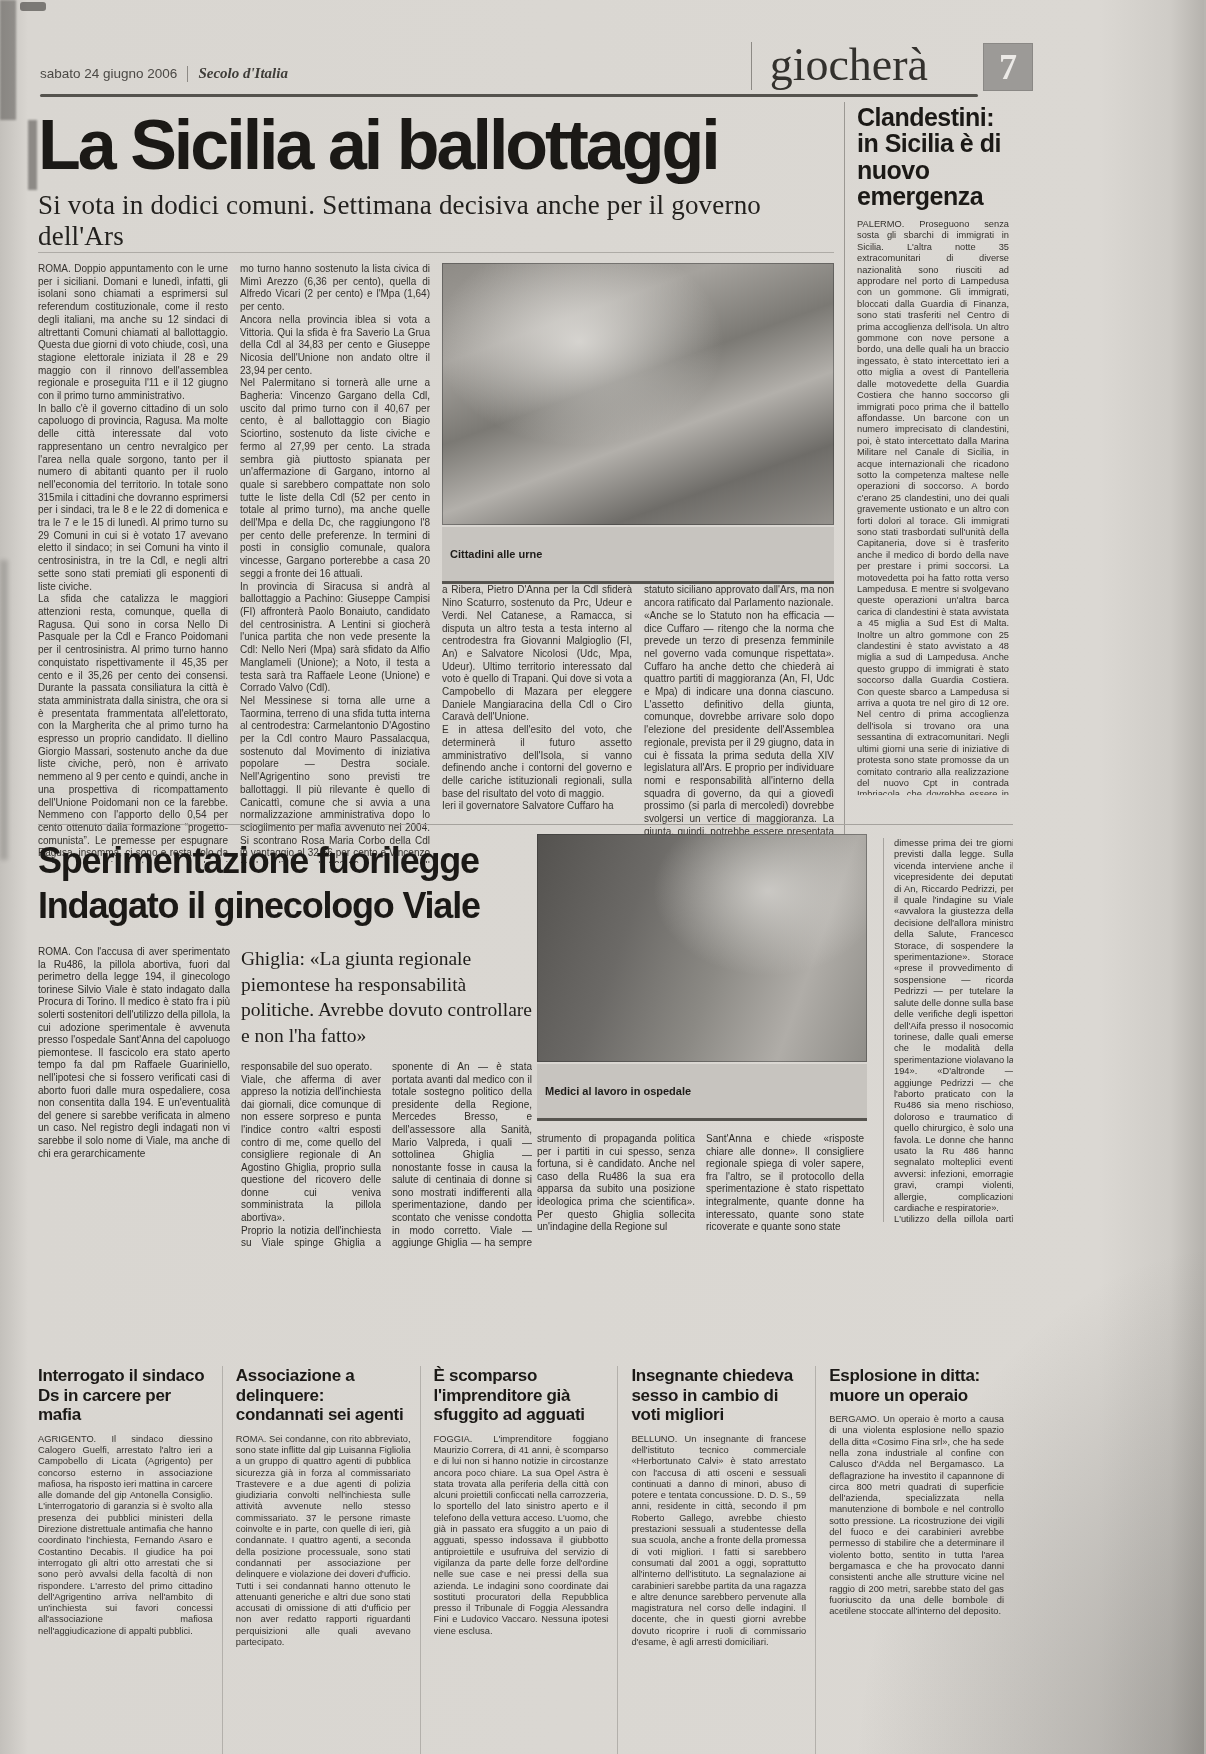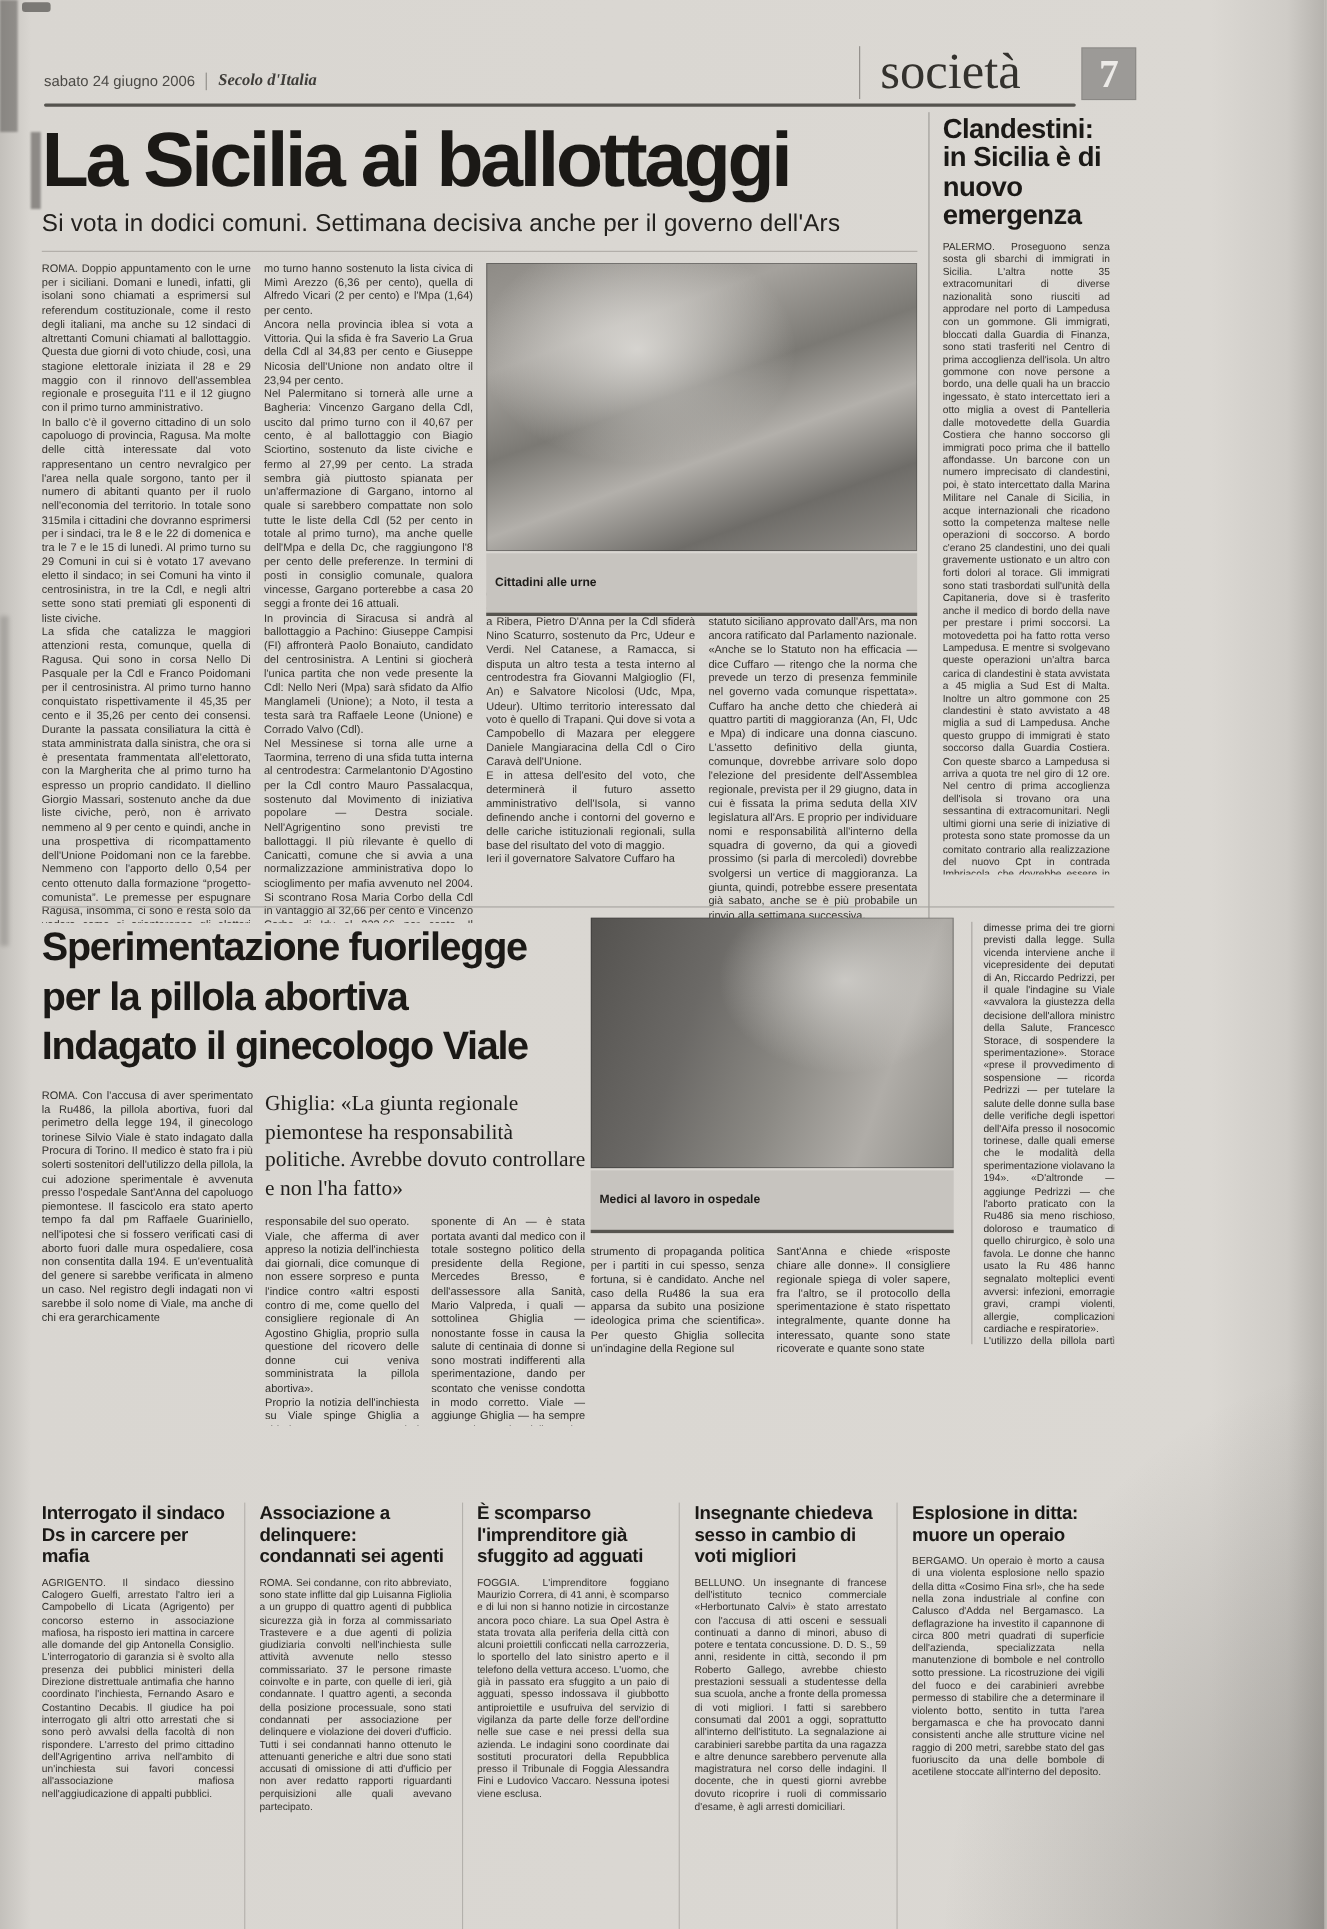--- a/index.html
+++ b/index.html
@@ -25,22 +25,22 @@
   .section-name{margin-left:auto;font-family:"Liberation Serif",serif;font-size:46px;color:#33312d;
     border-left:1px solid #8d8a85;padding:0 56px 2px 18px;line-height:1;}
   .page-num{width:48px;height:46px;background:#9c9a97;color:#eceae7;font-family:"Liberation Serif",serif;
     font-size:36px;font-weight:700;display:flex;align-items:center;justify-content:center;box-shadow:0 0 0 1px #8a8885;}
   .header-rule{position:absolute;left:40px;top:94px;width:938px;height:3px;background:#55534e;border-radius:2px;}
 
   
   .top-section{position:absolute;left:38px;top:102px;width:975px;display:flex;}
   .main-article{width:796px;}
   .main-headline{margin:8px 0 4px;font-size:70px;font-weight:800;letter-spacing:-3px;color:#1b1916;line-height:1;}
-  .main-subhead{margin:10px 0 0;font-family:Liberation Sans, sans-serif;font-weight:500;font-size:22px;color:#23211e;
-    letter-spacing:.2px;padding-bottom:12px;border-bottom:1px solid #aeaba6;}
+  .main-subhead{margin:10px 0 0;font-family:Liberation Serif, serif;font-weight:500;font-size:27px;color:#23211e;
+    letter-spacing:.2px;padding-bottom:0;border-bottom:1px solid #aeaba6;}
   .main-body{position:relative;margin-top:10px;height:600px;overflow:hidden;display:flex;gap:12px;}
   .mcol{width:190px;font-size:10px;line-height:12.7px;text-align:justify;white-space:pre-line;color:#34312c;}
   .mcol.pad{padding-top:296px;}
   .photo{position:absolute;margin:0;}
   .photo1{left:404px;top:0;width:392px;}
   .img{width:100%;box-shadow:inset 0 0 0 1px rgba(40,40,40,.4);}
   .img1{height:262px;background:
     radial-gradient(ellipse at 35% 30%, rgba(235,233,229,.75) 0%, rgba(235,233,229,0) 40%),
     linear-gradient(160deg,#8e8b86 0%,#a5a29d 25%,#7b7974 45%,#b3b0ab 62%,#6e6c68 80%,#96938e 100%);}
   figcaption{height:22px;line-height:22px;background:#c7c4bf;color:#1e1c19;font-weight:700;font-size:11px;
@@ -92,21 +92,21 @@
   <div class="smudge s2"></div>
   <div class="smudge s3"></div>
   <div class="smudge s4"></div>
 
   <header class="masthead">
     <div class="dateline">
       <span>sabato 24 giugno 2006</span>
       <span class="vsep"></span>
       <span class="paper-name">Secolo d'Italia</span>
     </div>
-    <div class="section-name">società</div>
+    <div class="section-name">giocherà</div>
     <div class="page-num">7</div>
   </header>
   <div class="header-rule"></div>
 
   <section class="top-section">
     <article class="main-article">
       <h1 class="main-headline">La Sicilia ai ballottaggi</h1>
       <h2 class="main-subhead">Si vota in dodici comuni. Settimana decisiva anche per il governo dell'Ars</h2>
       <div class="main-body">
         <div class="mcol">ROMA. Doppio appuntamento con le urne per i siciliani. Domani e lunedì, infatti, gli isolani sono chiamati a esprimersi sul referendum costituzionale, come il resto degli italiani, ma anche su 12 sindaci di altrettanti Comuni chiamati al ballottaggio. Questa due giorni di voto chiude, così, una stagione elettorale iniziata il 28 e 29 maggio con il rinnovo dell'assemblea regionale e proseguita l'11 e il 12 giugno con il primo turno amministrativo.
@@ -133,21 +133,20 @@
       <div class="side-body">PALERMO. Proseguono senza sosta gli sbarchi di immigrati in Sicilia. L'altra notte 35 extracomunitari di diverse nazionalità sono riusciti ad approdare nel porto di Lampedusa con un gommone. Gli immigrati, bloccati dalla Guardia di Finanza, sono stati trasferiti nel Centro di prima accoglienza dell'isola. Un altro gommone con nove persone a bordo, una delle quali ha un braccio ingessato, è stato intercettato ieri a otto miglia a ovest di Pantelleria dalle motovedette della Guardia Costiera che hanno soccorso gli immigrati poco prima che il battello affondasse. Un barcone con un numero imprecisato di clandestini, poi, è stato intercettato dalla Marina Militare nel Canale di Sicilia, in acque internazionali che ricadono sotto la competenza maltese nelle operazioni di soccorso. A bordo c'erano 25 clandestini, uno dei quali gravemente ustionato e un altro con forti dolori al torace. Gli immigrati sono stati trasbordati sull'unità della Capitaneria, dove si è trasferito anche il medico di bordo della nave per prestare i primi soccorsi. La motovedetta poi ha fatto rotta verso Lampedusa. E mentre si svolgevano queste operazioni un'altra barca carica di clandestini è stata avvistata a 45 miglia a Sud Est di Malta. Inoltre un altro gommone con 25 clandestini è stato avvistato a 48 miglia a sud di Lampedusa. Anche questo gruppo di immigrati è stato soccorso dalla Guardia Costiera. Con queste sbarco a Lampedusa si arriva a quota tre nel giro di 12 ore. Nel centro di prima accoglienza dell'isola si trovano ora una sessantina di extracomunitari. Negli ultimi giorni una serie di iniziative di protesta sono state promosse da un comitato contrario alla realizzazione del nuovo Cpt in contrada Imbriacola, che dovrebbe essere in grado di ospitare 300 persone. Infine, sempre ieri, sono giunti nel porto di Pozzallo i 26 immigrati che erano stati intercettati ieri sera su una barca in vetroresina a 15 miglia a largo delle coste ragusane dalle motovedette della Guardia Costiera.</div>
     </aside>
   </section>
 
   <div class="section-rule"></div>
 
   <section class="mid-section">
     <div class="mid-left">
       <h2 class="mid-headline">
         <span>Sperimentazione fuorilegge</span>
-        <span>per la pillola abortiva</span>
         <span>Indagato il ginecologo Viale</span>
       </h2>
       <div class="mid-left-body">
         <div class="mid-colA">ROMA. Con l'accusa di aver sperimentato la Ru486, la pillola abortiva, fuori dal perimetro della legge 194, il ginecologo torinese Silvio Viale è stato indagato dalla Procura di Torino. Il medico è stato fra i più solerti sostenitori dell'utilizzo della pillola, la cui adozione sperimentale è avvenuta presso l'ospedale Sant'Anna del capoluogo piemontese. Il fascicolo era stato aperto tempo fa dal pm Raffaele Guariniello, nell'ipotesi che si fossero verificati casi di aborto fuori dalle mura ospedaliere, cosa non consentita dalla 194. E un'eventualità del genere si sarebbe verificata in almeno un caso. Nel registro degli indagati non vi sarebbe il solo nome di Viale, ma anche di chi era gerarchicamente</div>
         <div class="mid-right-of-A">
           <div class="pull-quote">Ghiglia: «La giunta regionale piemontese ha responsabilità politiche. Avrebbe dovuto controllare e non l'ha fatto»</div>
           <div class="two-cols">
             <div class="mid-colB">responsabile del suo operato.
 Viale, che afferma di aver appreso la notizia dell'inchiesta dai giornali, dice comunque di non essere sorpreso e punta l'indice contro «altri esposti contro di me, come quello del consigliere regionale di An Agostino Ghiglia, proprio sulla questione del ricovero delle donne cui veniva somministrata la pillola abortiva».
 Proprio la notizia dell'inchiesta su Viale spinge Ghiglia a chiedere maggiori approfondimenti sui termini della sperimentazione, che — spiega l'e-</div>

